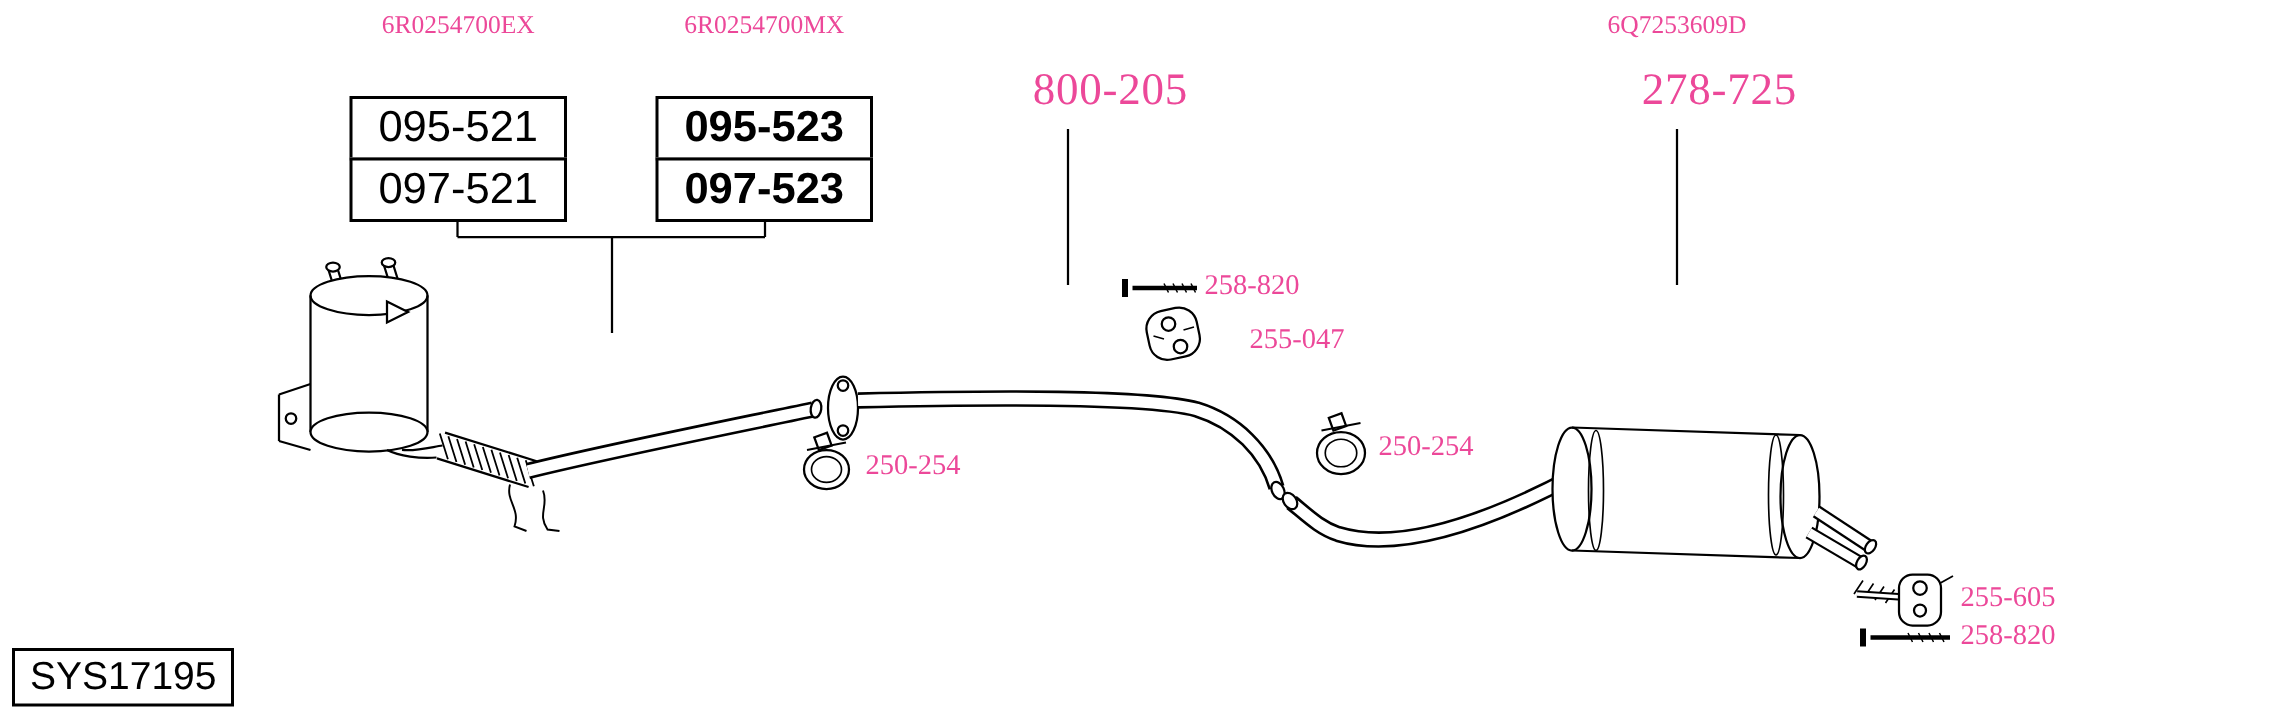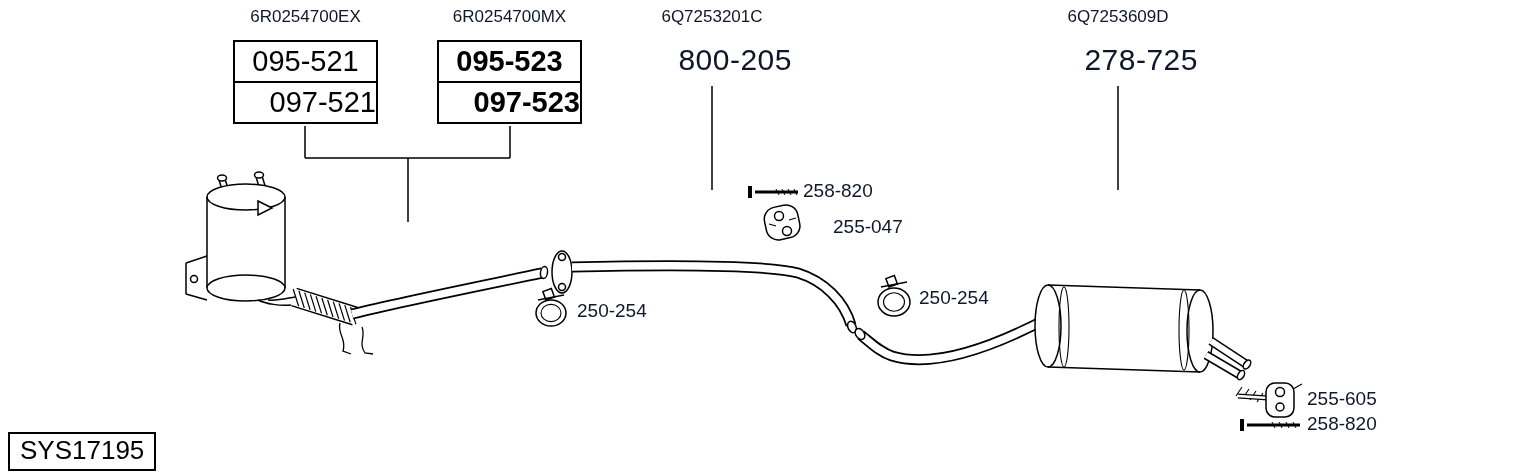--- a/index.html
+++ b/index.html
@@ -1,28 +1,28 @@
 <!DOCTYPE html>
 <html><head>
 <meta charset="utf-8">
 <style>
   html,body{margin:0;padding:0;background:#fff;}
   #screen{
     position:relative;width:1530px;height:474px;background:#ffffff;
     font-family:"Liberation Sans", sans-serif;color:#000;overflow:hidden;
   }
-  .label{position:absolute;white-space:nowrap;color:#0f172a;}
+  .label{position:absolute;white-space:nowrap;color:#ec4899;font-family:Liberation Serif, serif;}
   .ref-code{font-size:17px;text-align:center;}
   .part-big{font-size:30px;text-align:right;letter-spacing:0.5px;}
-  .part-boxes{position:absolute;}
+  .part-boxes{position:absolute;margin-top:24px;}
   .part-box{
     box-sizing:border-box;width:145px;height:43px;border:2px solid #000;
     font-size:29px;line-height:39px;text-align:center;background:#fff;
   }
-  .part-box + .part-box{margin-top:-2px;text-align:right;}
+  .part-box + .part-box{margin-top:-2px;}
   .callout{font-size:19px;}
   .sys-box{
     position:absolute;border:2px solid #000;background:#fff;
     font-size:26px;padding:1px 10px 3px 10px;
   }
   svg{position:absolute;left:0;top:0;}
 </style>
 </head>
 <body>
 
@@ -149,21 +149,20 @@
     <div class="part-box">095-521</div>
     <div class="part-box">097-521</div>
   </div>
 
   <div class="label ref-code" style="left:437px;top:7px;width:145px;">6R0254700MX</div>
   <div class="part-boxes" style="left:437px;top:40px;font-weight:bold;">
     <div class="part-box">095-523</div>
     <div class="part-box">097-523</div>
   </div>
 
-  <div class="label ref-code" style="left:637px;top:7px;width:150px;">6Q7253201C</div>
   <div class="label part-big" style="left:632px;top:43px;width:160px;">800-205</div>
 
   <div class="label ref-code" style="left:1043px;top:7px;width:150px;">6Q7253609D</div>
   <div class="label part-big" style="left:1038px;top:43px;width:160px;">278-725</div>
 
   <div class="label callout" style="left:803px;top:180px;">258-820</div>
   <div class="label callout" style="left:833px;top:216px;">255-047</div>
   <div class="label callout" style="left:577px;top:300px;">250-254</div>
   <div class="label callout" style="left:919px;top:287px;">250-254</div>
   <div class="label callout" style="left:1307px;top:388px;">255-605</div>

